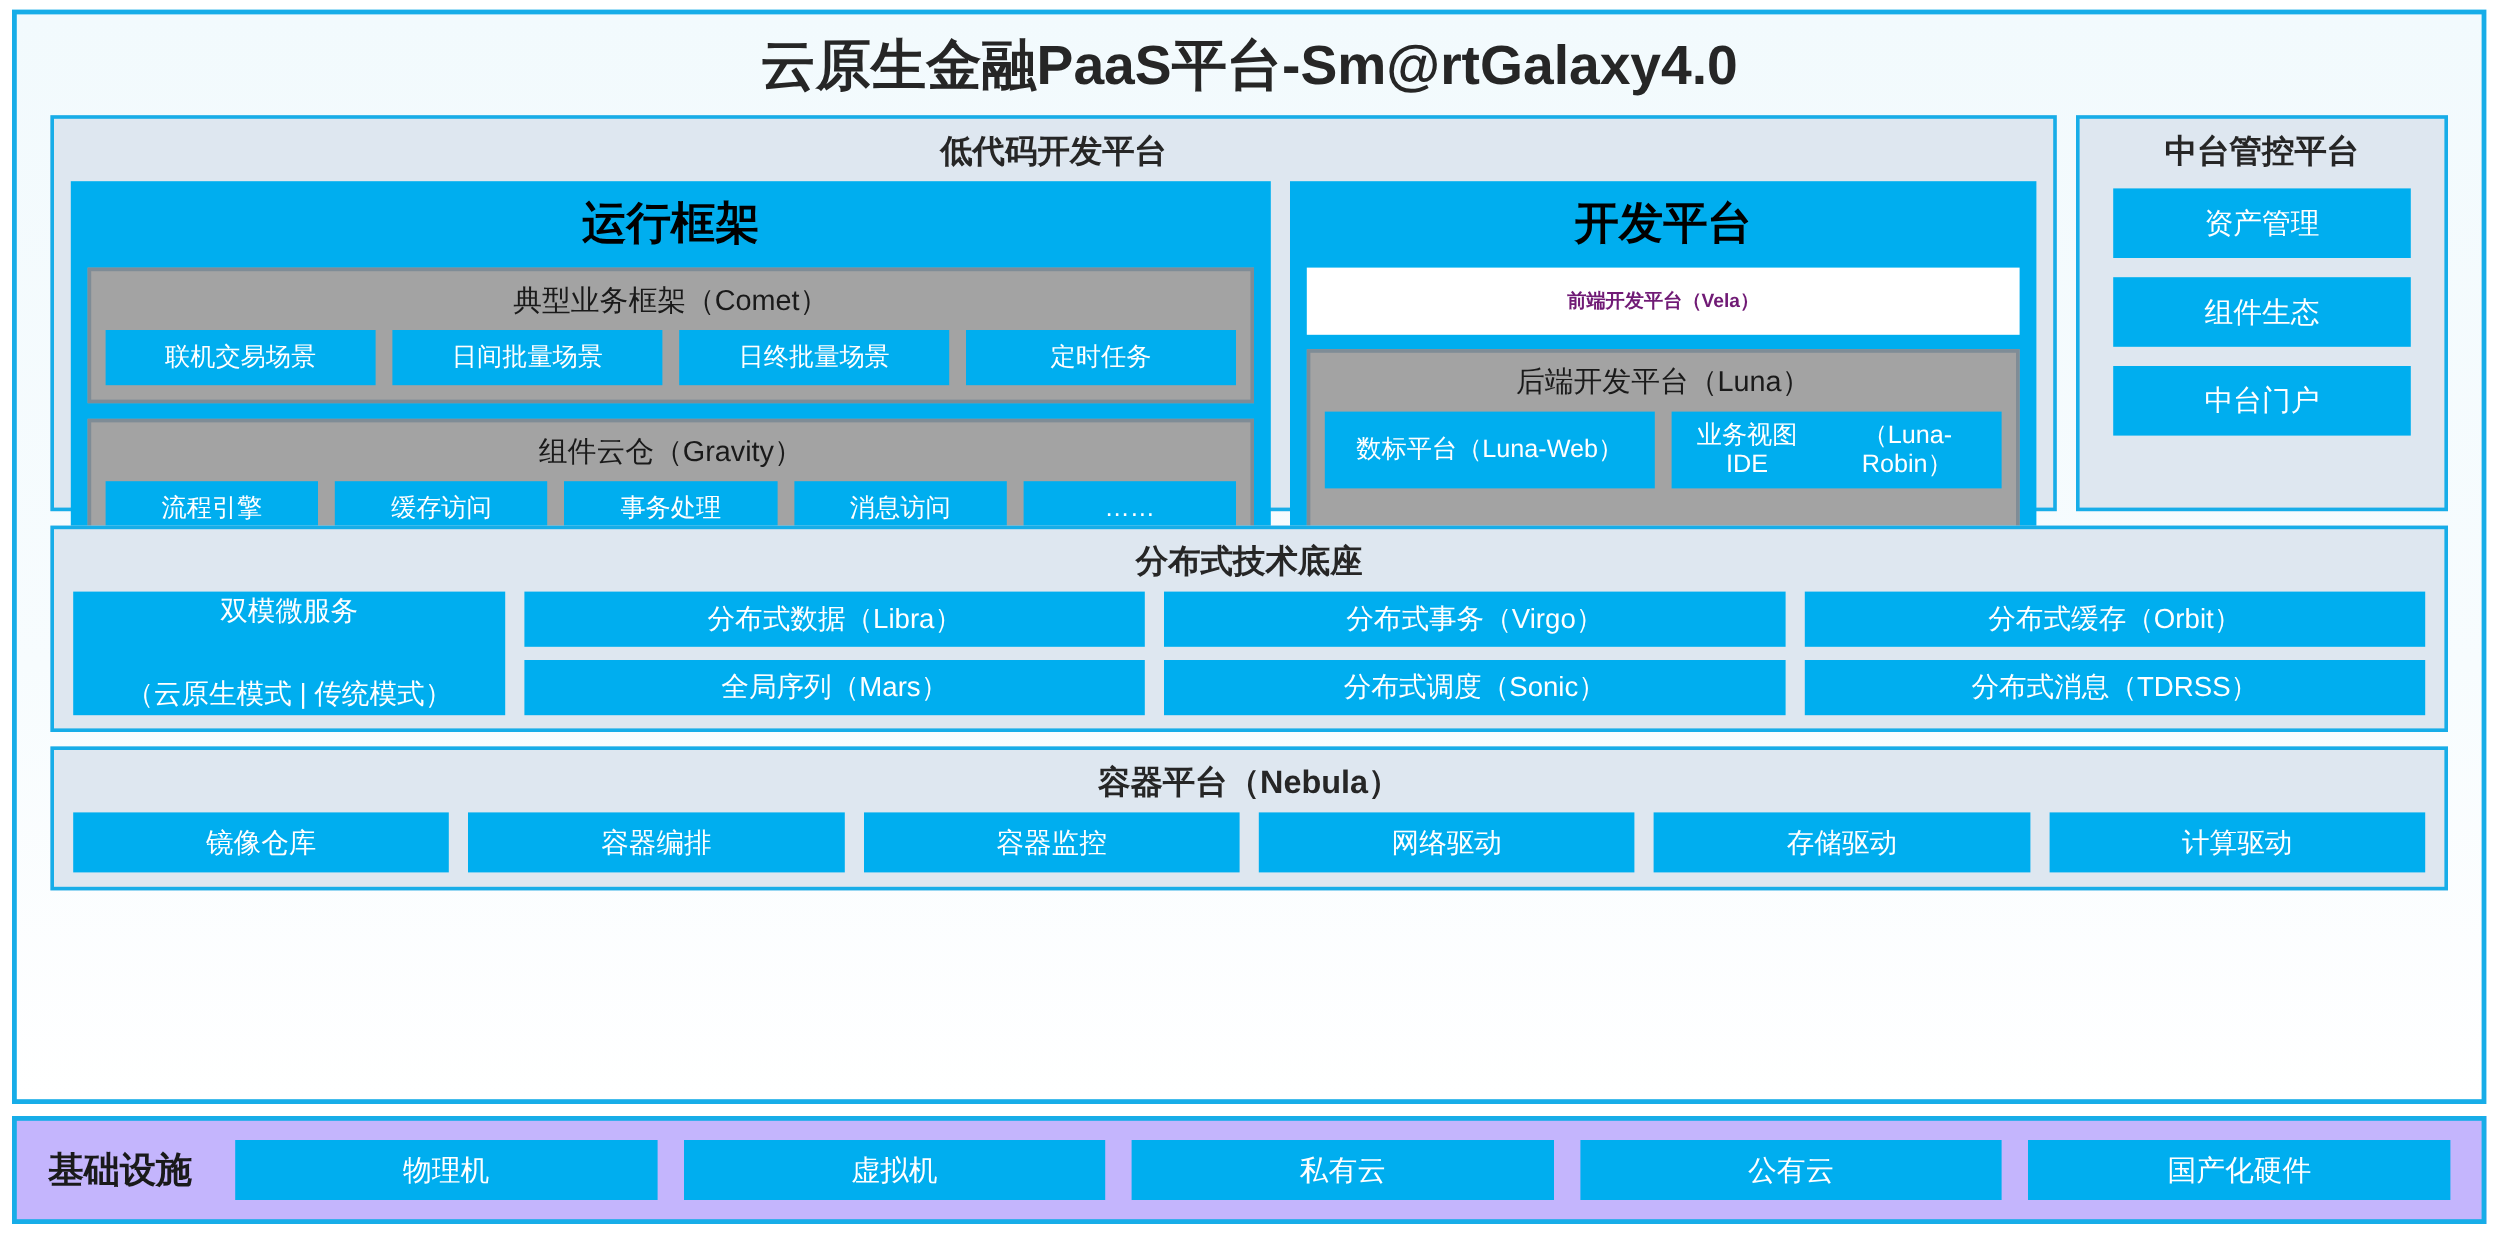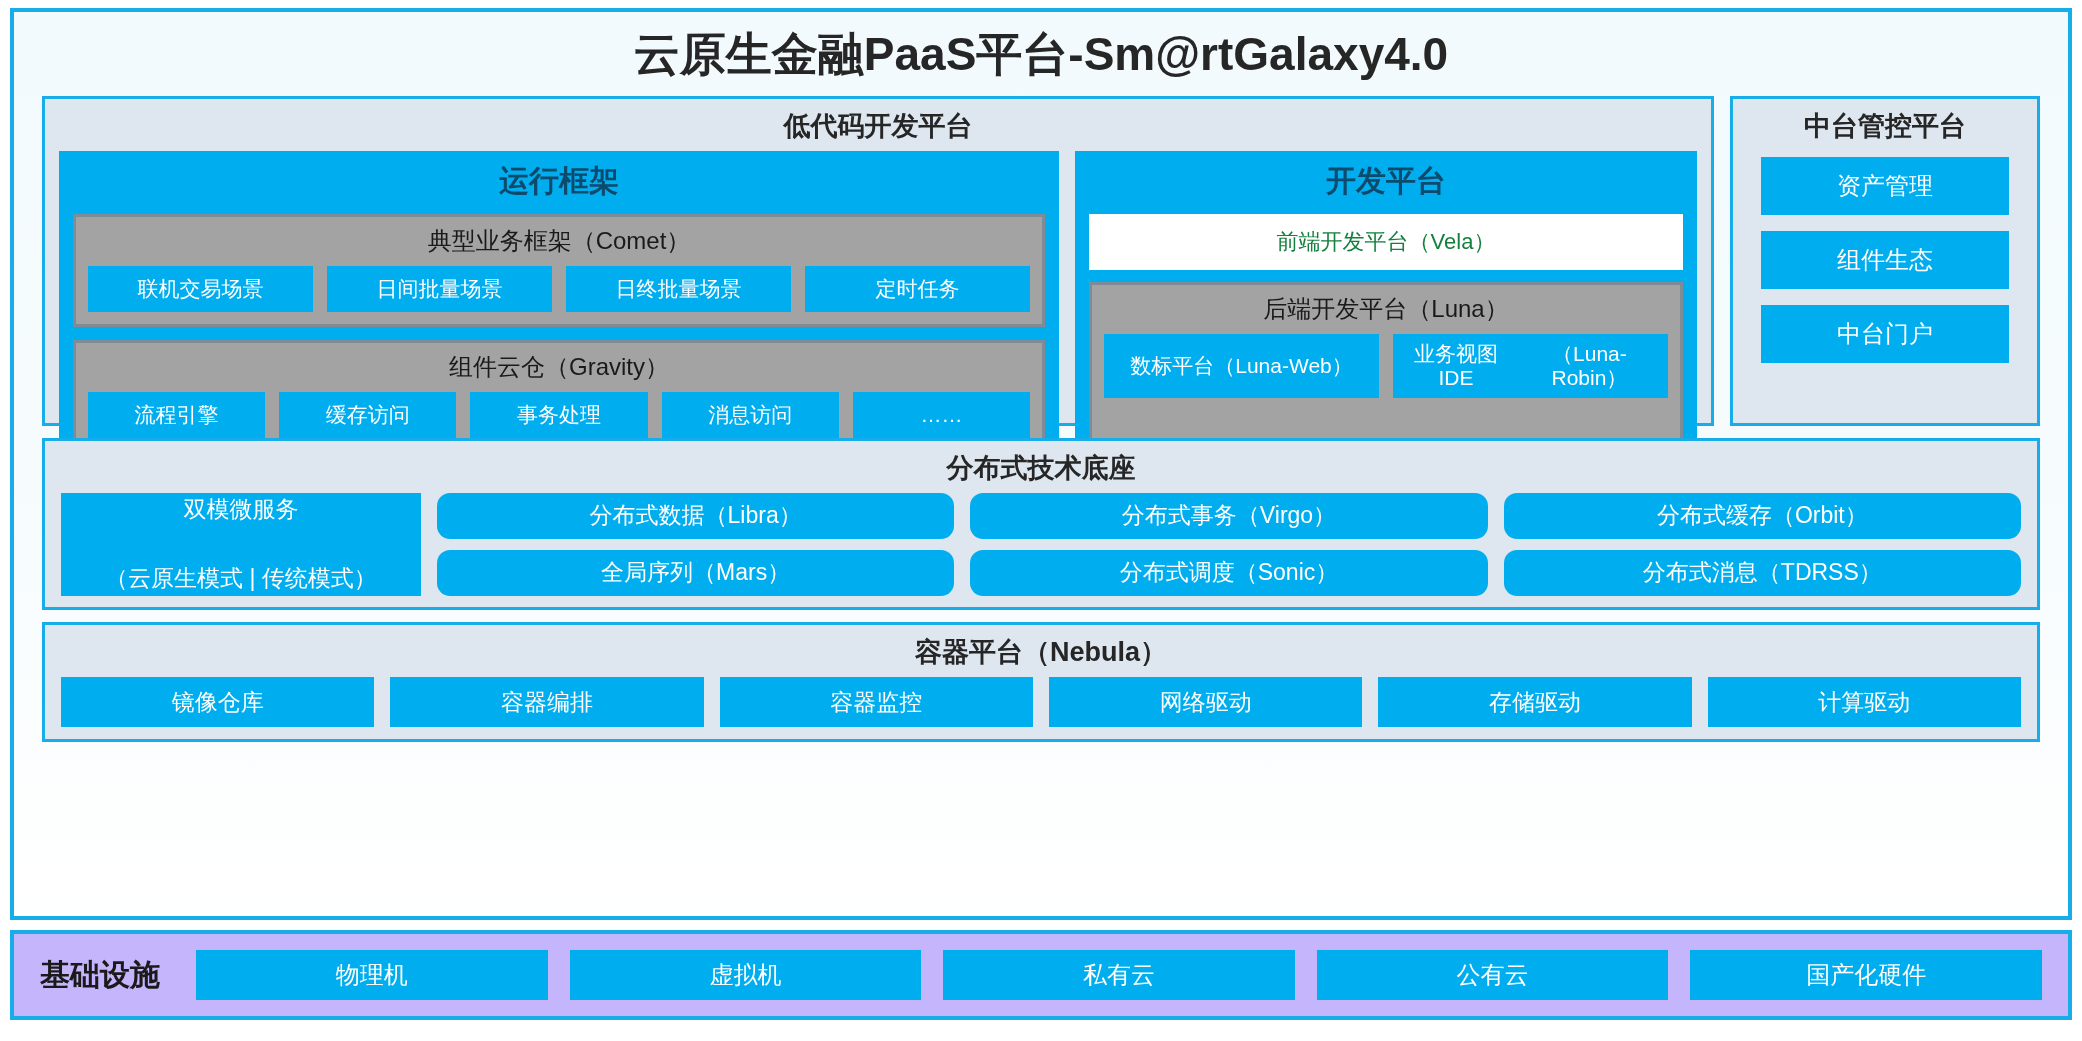--- a/index.html
+++ b/index.html
@@ -41,21 +41,21 @@
   .top-region { display: flex; gap: 16px; height: 330px; }
   .lowcode { flex: 1 1 auto; }
   .lowcode-body { display: flex; gap: 16px; padding: 0 14px 14px 14px; flex: 1; }
 
   .blue-card {
     background: #00AEEF;
     display: flex; flex-direction: column;
     padding: 0 14px 14px 14px;
   }
   .blue-card-title {
-    text-align: center; color: #0c4a6e; font-size: 30px; font-weight: 700;
+    text-align: center; color: #000000; font-size: 37px; font-weight: 700;
     padding: 10px 0 12px 0;
   }
 
   .white-box {
     background: #a3a3a3; border: 3px solid #7F8C96;
     display: flex; flex-direction: column;
     padding: 0 12px 12px 12px;
   }
   .white-box-title {
     text-align: center; font-size: 24px; color: #1a1a1a; font-weight: 400;
@@ -70,23 +70,23 @@
   }
 
   
   .runtime { flex: 0 0 1000px; }
   .runtime .white-box + .white-box { margin-top: 13px; }
   .runtime .stack { display: flex; flex-direction: column; flex: 1; }
 
   
   .devplat { flex: 1 1 auto; }
   .vela {
-    background: #ffffff; color: #15803d; font-size: 22px;
+    background: #ffffff; color: #701a75; font-size: 16px;
     display: flex; align-items: center; justify-content: center;
-    height: 56px; text-align: center;
+    height: 56px; text-align: center; font-weight: bold;
   }
   .luna-wrap { margin-top: 12px; flex: 1; }
 
   
   .console { flex: 0 0 310px; align-items: stretch; }
   .console-list { display: flex; flex-direction: column; gap: 16px; padding: 6px 28px 16px 28px; }
   .console-item {
     background: #00AEEF; color: #ffffff; font-size: 24px;
     height: 58px; display: flex; align-items: center; justify-content: center;
   }
@@ -95,21 +95,21 @@
   .dist { height: 172px; margin-top: 12px; }
   .dist-body { display: flex; gap: 16px; padding: 0 16px 12px 16px; flex: 1; }
   .dist-wide {
     flex: 0 0 360px; background: #00AEEF; color: #fff;
     display: flex; flex-direction: column; align-items: center; justify-content: center;
     font-size: 23px; line-height: 1.45; text-align: center; gap: 36px;
   }
   .dist-col { flex: 1 1 0; display: flex; flex-direction: column; gap: 11px; }
   .dist-cell {
     background: #00AEEF; color: #ffffff; font-size: 23px;
-    flex: 1 1 0; display: flex; align-items: center; justify-content: center; text-align: center; border-radius: 13px;
+    flex: 1 1 0; display: flex; align-items: center; justify-content: center; text-align: center;
   }
 
   
   .containerp { height: 120px; margin-top: 12px; }
   .containerp-body { display: flex; gap: 16px; padding: 0 16px 12px 16px; flex: 1; }
   .containerp-cell {
     background: #00AEEF; color: #ffffff; font-size: 23px;
     flex: 1 1 0; display: flex; align-items: center; justify-content: center; text-align: center;
   }
 

